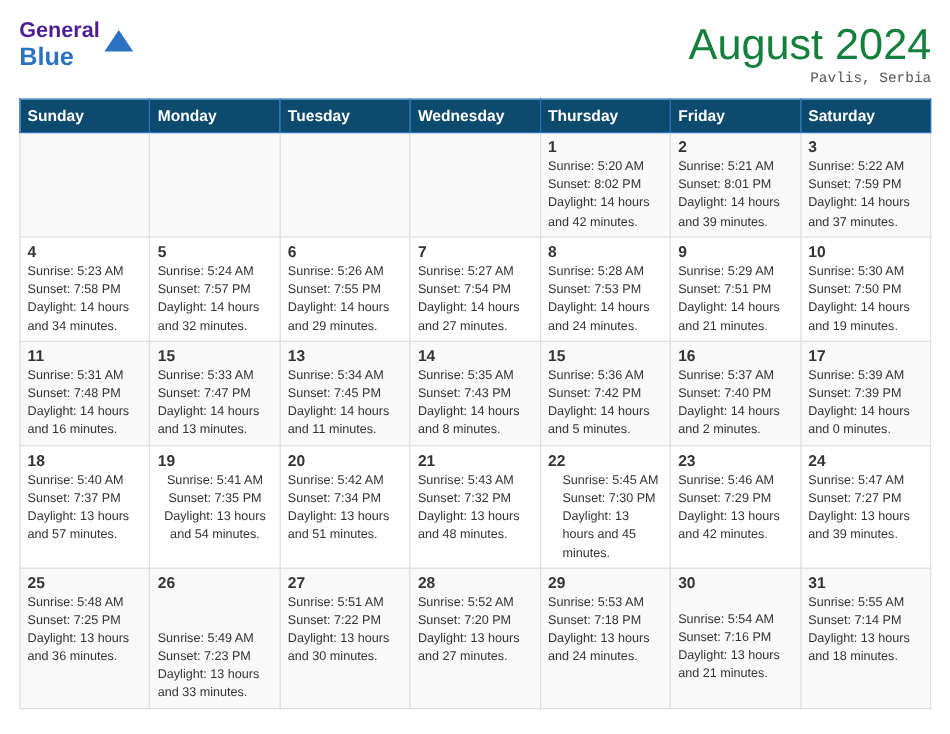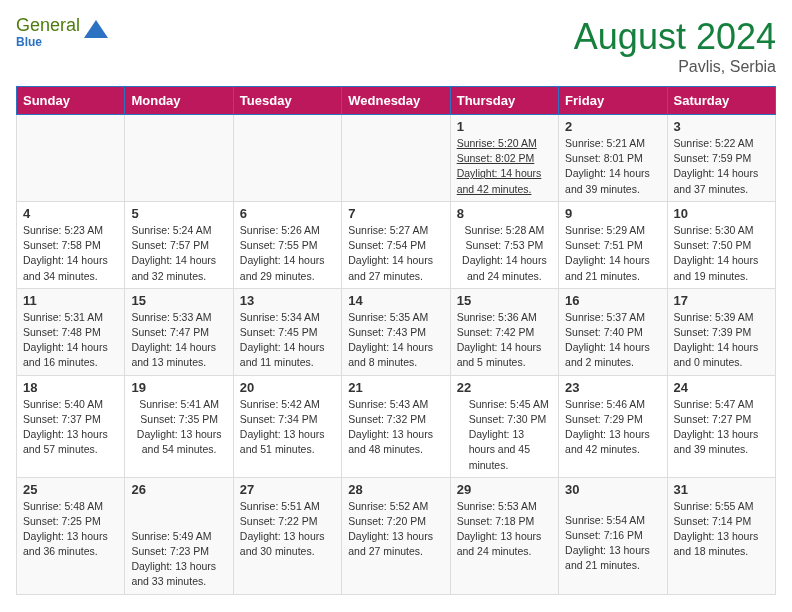--- a/index.html
+++ b/index.html
@@ -20,52 +20,53 @@
       display: flex;
       align-items: center;
     }
     .logo-text {
       display: flex;
       flex-direction: column;
       line-height: 1.1;
     }
     .logo-general {
       font-size: 18px;
-      font-weight: normal;
-      color: #4d7c0f;
+      font-weight: bold;
+      color: #4c1d95;
     }
     .logo-blue {
-      font-size: 12px;
+      font-size: 21px;
       font-weight: bold;
       color: #2b72c2;
     }
     .logo-icon {
       width: 28px;
       height: 28px;
       margin-left: 2px;
     }
     .month-title {
       text-align: right;
     }
     .month-title h1 {
       font-size: 36px;
       font-weight: normal;
       color: #15803d;
     }
     .month-title h2 {
-      font-size: 16px;
+      font-size: 12px;
       font-weight: normal;
       color: #555;
+      font-family: Liberation Mono, monospace;
     }
     table {
       width: 100%;
       border-collapse: collapse;
     }
     thead tr {
-      background-color: #be185d;
+      background-color: #0c4a6e;
       color: #fff;
     }
     thead th {
       padding: 6px 6px;
       font-size: 13px;
       font-weight: bold;
       text-align: left;
       border: 1px solid #2b72c2;
     }
     tbody tr {
@@ -128,21 +129,21 @@
       </tr>
   </thead>
   <tbody id="calendar-body">
   <tr>
         <td></td>
         <td></td>
         <td></td>
         <td></td>
         <td>
           <span class="day-num">1</span>
-          <div class="day-info" style="white-space: pre-line; text-decoration: underline;">Sunrise: 5:20 AM
+          <div class="day-info" style="white-space: pre-line;">Sunrise: 5:20 AM
 Sunset: 8:02 PM
 Daylight: 14 hours and 42 minutes.</div>
         </td>
         <td>
           <span class="day-num">2</span>
           <div class="day-info" style="white-space: pre-line;">Sunrise: 5:21 AM
 Sunset: 8:01 PM
 Daylight: 14 hours and 39 minutes.</div>
         </td>
         <td>
@@ -172,21 +173,21 @@
 Daylight: 14 hours and 29 minutes.</div>
         </td>
         <td>
           <span class="day-num">7</span>
           <div class="day-info" style="white-space: pre-line;">Sunrise: 5:27 AM
 Sunset: 7:54 PM
 Daylight: 14 hours and 27 minutes.</div>
         </td>
         <td>
           <span class="day-num">8</span>
-          <div class="day-info" style="white-space: pre-line; text-align: center;">Sunrise: 5:28 AM
+          <div class="day-info" style="white-space: pre-line;">Sunrise: 5:28 AM
 Sunset: 7:53 PM
 Daylight: 14 hours and 24 minutes.</div>
         </td>
         <td>
           <span class="day-num">9</span>
           <div class="day-info" style="white-space: pre-line;">Sunrise: 5:29 AM
 Sunset: 7:51 PM
 Daylight: 14 hours and 21 minutes.</div>
         </td>
         <td>

